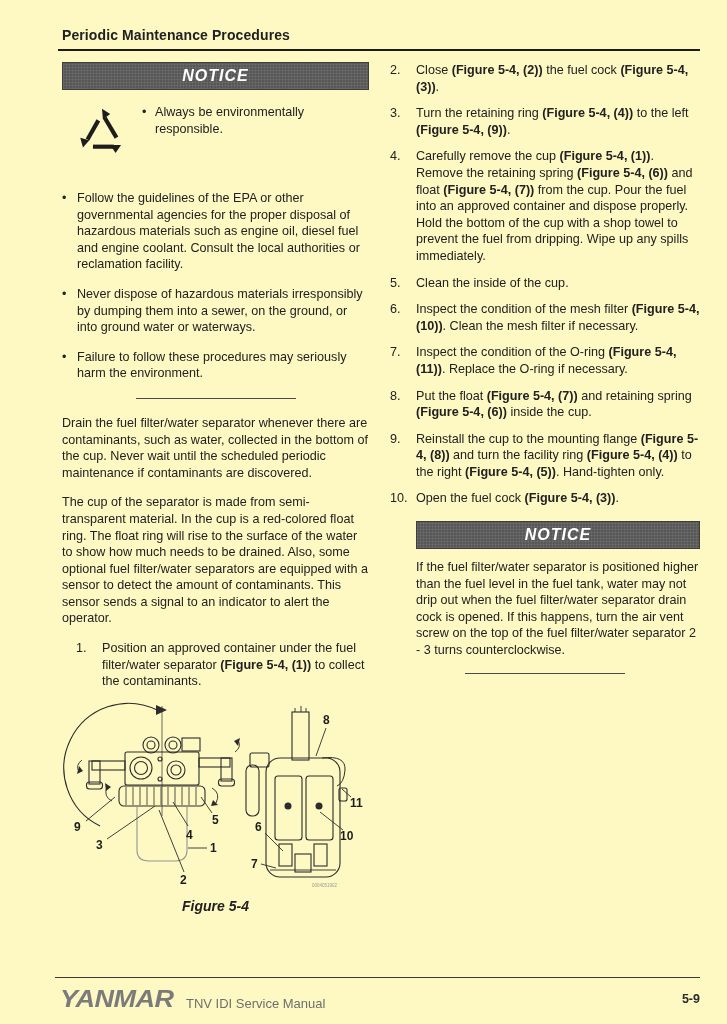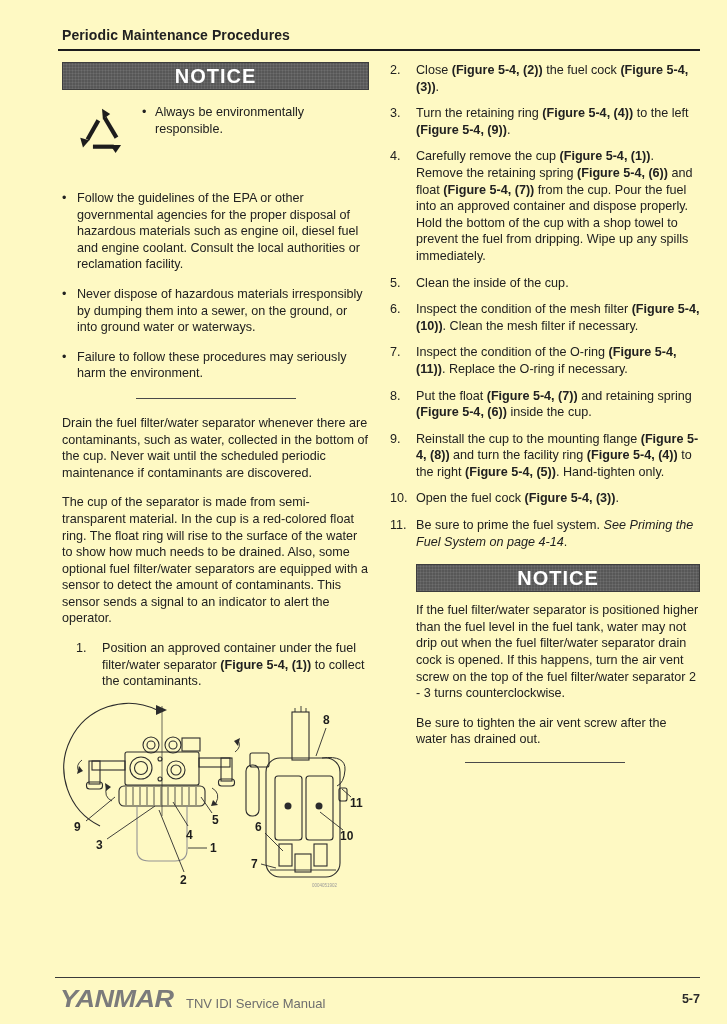--- a/index.html
+++ b/index.html
@@ -19,21 +19,21 @@
   
   .notice-bar {
     height:26px; border:1px solid #3d3d3d;
     background-color:#575757;
     background-image:
       repeating-linear-gradient(0deg,  rgba(255,255,255,.07) 0 1px, transparent 1px 3px),
       repeating-linear-gradient(90deg, rgba(255,255,255,.07) 0 1px, transparent 1px 3px);
     display:flex; align-items:center; justify-content:center;
   }
   .notice-bar span {
-    color:#ffffff; font-size:20px; font-weight:bold; letter-spacing:1px;
+    color:#ffffff; font-size:16px; font-weight:bold; font-style:italic; letter-spacing:1px;
   }
   
   .env-row { display:flex; margin:8px 0 26px 0; }
   .env-icon-box { width:80px; flex:0 0 80px; display:flex; justify-content:center; padding-top:6px; }
   .env-bullet { display:flex; padding-top:6px; }
   
   .bullet { display:flex; margin-bottom:13px; }
   .bullet .dot { width:15px; flex:0 0 15px; }
   
   .divider { width:160px; margin:16px auto 16px auto; border-top:1.2px solid #4a4a4a; }
@@ -199,20 +199,21 @@
           <text x="150" y="124">5</text>
           <text x="148" y="152">1</text>
           <text x="261" y="24">8</text>
           <text x="288" y="107">11</text>
           <text x="278" y="140">10</text>
           <text x="193" y="131">6</text>
           <text x="189" y="168">7</text>
         </g>
         <text x="250" y="187" font-family="Liberation Sans, sans-serif" font-size="4.5" fill="#9a9a9a">0004051902</text>
       </svg>
+      <div class="figure-caption">Figure 5-4</div>
     </div>
   </div>
 
   <div class="col-right body-text">
 
     <div class="step">
       <span class="num">2.</span>
       <span><span>Close </span><span class="seg-b">(Figure 5-4, (2))</span><span> the fuel cock </span><span class="seg-b">(Figure 5-4, (3))</span><span>.</span></span>
     </div>
     <div class="step">
@@ -240,32 +241,27 @@
       <span><span>Put the float </span><span class="seg-b">(Figure 5-4, (7))</span><span> and retaining spring </span><span class="seg-b">(Figure 5-4, (6))</span><span> inside the cup.</span></span>
     </div>
     <div class="step">
       <span class="num">9.</span>
       <span><span>Reinstall the cup to the mounting flange </span><span class="seg-b">(Figure 5-4, (8))</span><span> and turn the facility ring </span><span class="seg-b">(Figure 5-4, (4))</span><span> to the right </span><span class="seg-b">(Figure 5-4, (5))</span><span>. Hand-tighten only.</span></span>
     </div>
     <div class="step">
       <span class="num">10.</span>
       <span><span>Open the fuel cock </span><span class="seg-b">(Figure 5-4, (3))</span><span>.</span></span>
     </div>
-    <div class="step">
-      <span class="num">11.</span>
-      <span><span>Be sure to prime the fuel system. </span><span class="seg-i">See Priming the Fuel System on page 4-14</span><span>.</span></span>
-    </div>
 
     <div class="notice-bar indent" style="margin-top:14px;">
       <span>NOTICE</span>
     </div>
 
     <div class="para indent" style="margin-top:10px;">If the fuel filter/water separator is positioned higher than the fuel level in the fuel tank, water may not drip out when the fuel filter/water separator drain cock is opened. If this happens, turn the air vent screw on the top of the fuel filter/water separator 2 - 3 turns counterclockwise.</div>
-    <div class="para indent">Be sure to tighten the air vent screw after the water has drained out.</div>
 
     <div class="divider" style="margin-top:14px;"></div>
   </div>
 
   <div class="footer-rule"></div>
   <div class="footer-logo">YANMAR</div>
   <div class="footer-manual">TNV IDI Service Manual</div>
-  <div class="footer-page">5-7</div>
+  <div class="footer-page">5-9</div>
 </div>
 
 </body></html>

